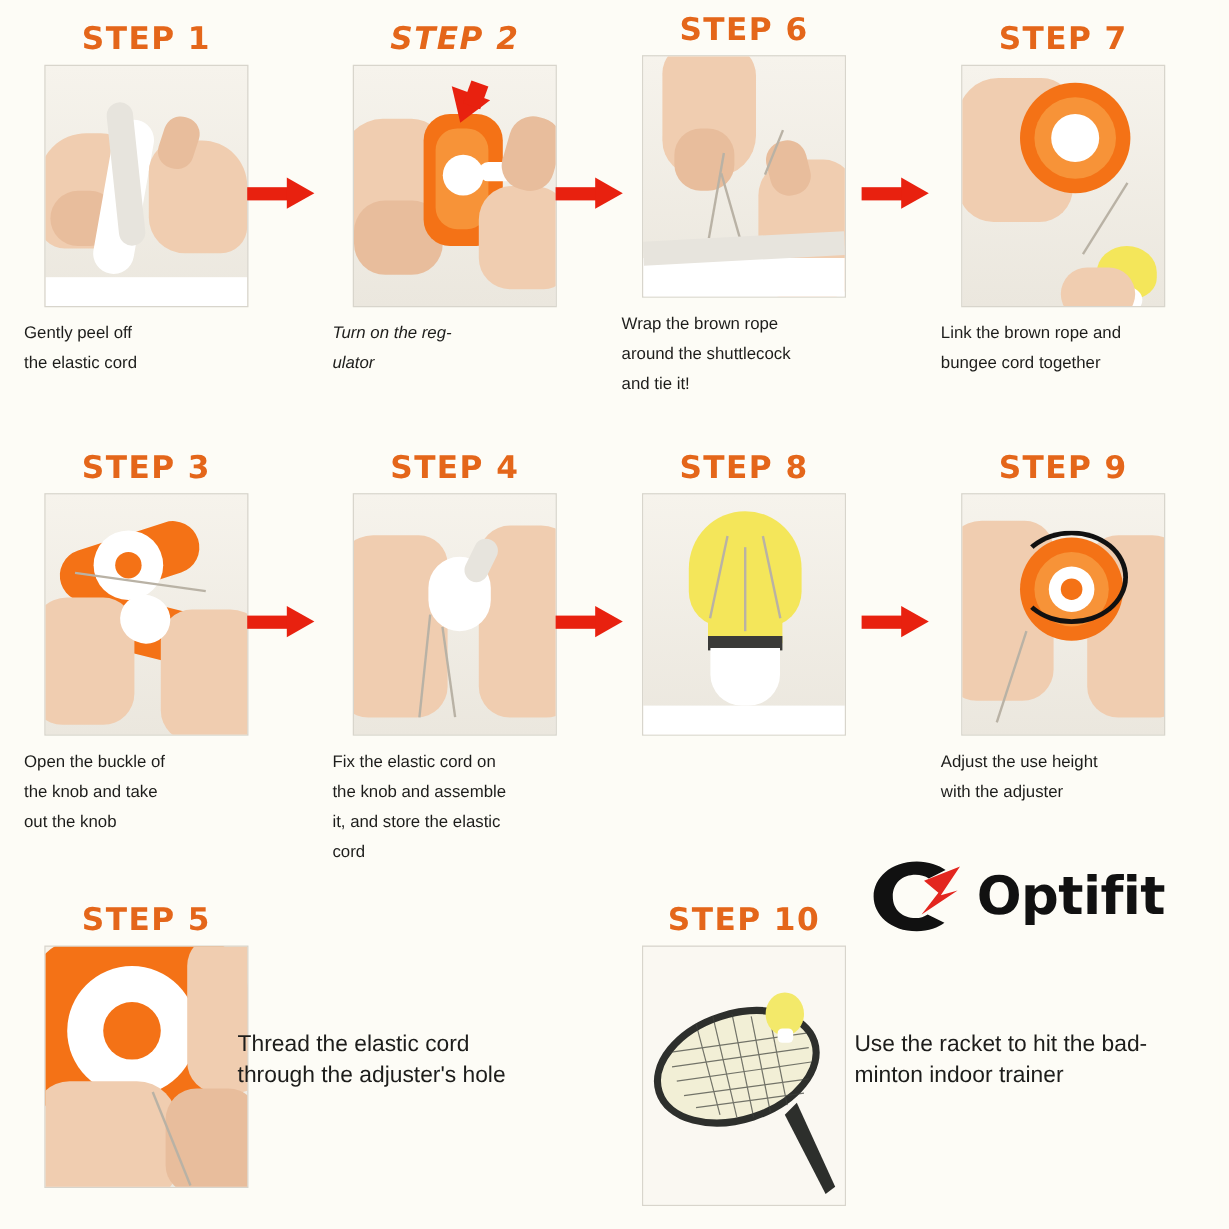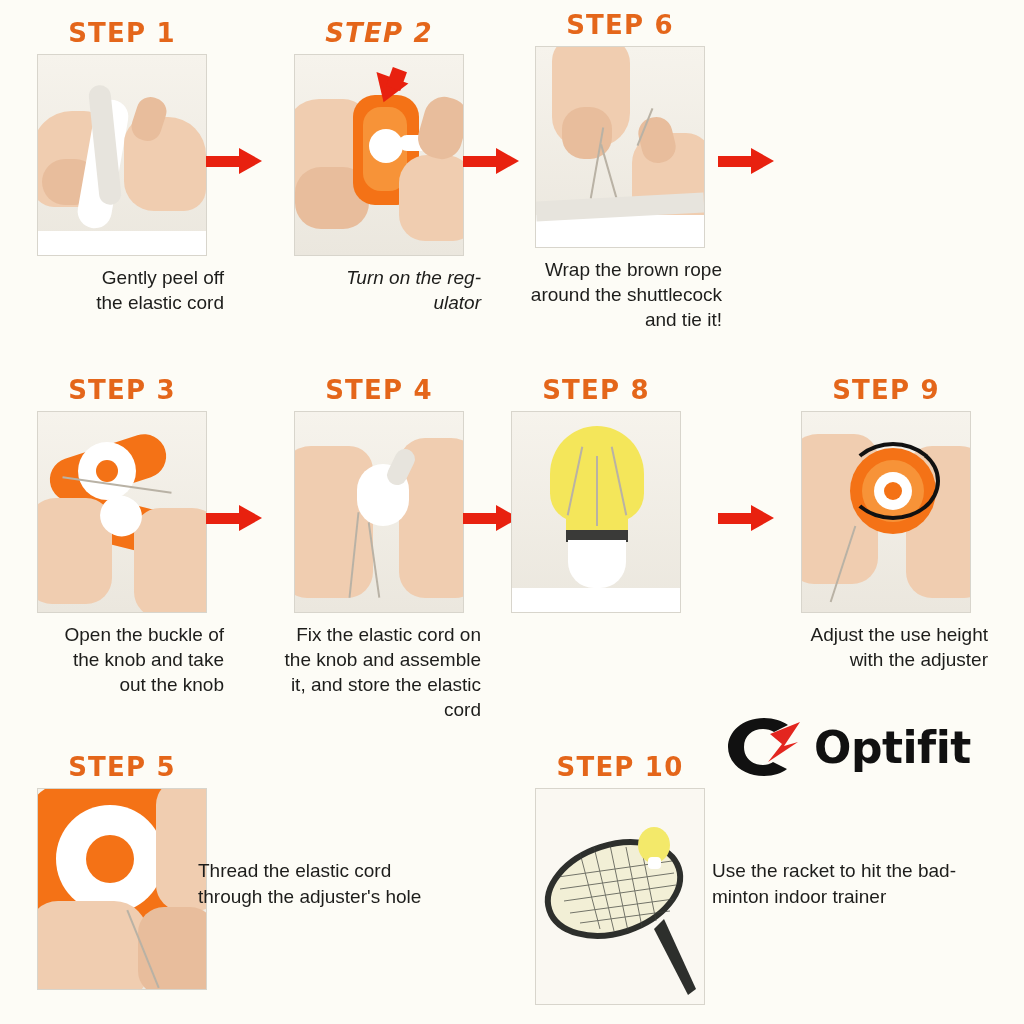--- a/index.html
+++ b/index.html
@@ -37,22 +37,22 @@
   .photo {
     width: 168px;
     height: 200px;
     margin: 0 auto;
     border: 1px solid #d8d5cc;
     background: #f2efe8;
     position: relative;
     overflow: hidden;
   }
   .caption {
-    text-align: right;
-    font-size: 19px;
+    text-align: left;
+    font-size: 14px;
     line-height: 25px;
     color: #1d1d1b;
     margin-top: 9px;
     padding: 0 2px;
   }
   .arrow {
     position: absolute;
     width: 58px;
     height: 26px;
   }
@@ -216,20 +216,36 @@
     <div class="caption" style="white-space:pre-line;">Wrap the brown rope
 around the shuttlecock
 and tie it!</div>
   </div>
 
   <div class="arrow" style="left:718px; top:148px;">
     <div class="shaft"></div>
       <div class="head"></div>
   </div>
 
+  <div class="step" style="left:782px; top:18px;">
+    <div class="step-title">STEP 7</div>
+    <div class="photo">
+      <div class="bg-soft"></div>
+      <div class="skin" style="left:-4px; top:10px; width:96px; height:120px; border-radius:34px 26px 28px 30px;"></div>
+      <div class="orange" style="left:48px; top:14px; width:92px; height:92px; border-radius:50%;"></div>
+      <div class="orange-l" style="left:60px; top:26px; width:68px; height:68px; border-radius:50%;"></div>
+      <div class="white round" style="left:74px; top:40px; width:40px; height:40px;"></div>
+      <div class="line" style="left:118px; top:92px; width:2px; height:70px; transform:rotate(32deg);"></div>
+      <div class="yellow" style="left:112px; top:150px; width:50px; height:44px; border-radius:50% 50% 40% 40%;"></div>
+      <div class="white round" style="left:124px; top:184px; width:26px; height:22px;"></div>
+      <div class="skin" style="left:82px; top:168px; width:62px; height:44px; border-radius:22px;"></div>
+    </div>
+    <div class="caption" style="white-space:pre-line;">Link the brown rope and
+bungee cord together</div>
+  </div>
 
   <div class="step" style="left:18px; top:375px;">
     <div class="step-title">STEP 3</div>
     <div class="photo">
       <div class="bg-soft"></div>
       <div class="orange" style="left:10px; top:34px; width:120px; height:44px; border-radius:22px; transform:rotate(-18deg);"></div>
       <div class="orange" style="left:24px; top:92px; width:132px; height:44px; border-radius:22px; transform:rotate(14deg);"></div>
       <div class="white round" style="left:40px; top:30px; width:58px; height:58px;"></div>
       <div class="orange round" style="left:58px; top:48px; width:22px; height:22px;"></div>
       <div class="skin" style="left:-12px; top:86px; width:86px; height:106px; border-radius:30px 26px 26px 26px;"></div>
@@ -262,21 +278,21 @@
 the knob and assemble
 it, and store the elastic
 cord</div>
   </div>
 
   <div class="arrow" style="left:463px; top:505px;">
     <div class="shaft"></div>
       <div class="head"></div>
   </div>
 
-  <div class="step" style="left:492px; top:375px;">
+  <div class="step" style="left:516px; top:375px;">
     <div class="step-title">STEP 8</div>
     <div class="photo">
       <div class="bg-soft"></div>
       <div class="yellow" style="left:38px; top:14px; width:94px; height:96px; border-radius:50% 50% 30% 30%;"></div>
       <div class="yellow" style="left:54px; top:96px; width:62px; height:28px;"></div>
       <div style="position:absolute; left:54px; top:118px; width:62px; height:12px; background:#3a3a38;"></div>
       <div class="white" style="left:56px; top:128px; width:58px; height:48px; border-radius:0 0 26px 26px;"></div>
       <div class="line" style="left:84px; top:44px; width:2px; height:70px;"></div>
       <div class="line" style="left:62px; top:34px; width:2px; height:70px; transform:rotate(12deg);"></div>
       <div class="line" style="left:106px; top:34px; width:2px; height:70px; transform:rotate(-12deg);"></div>

